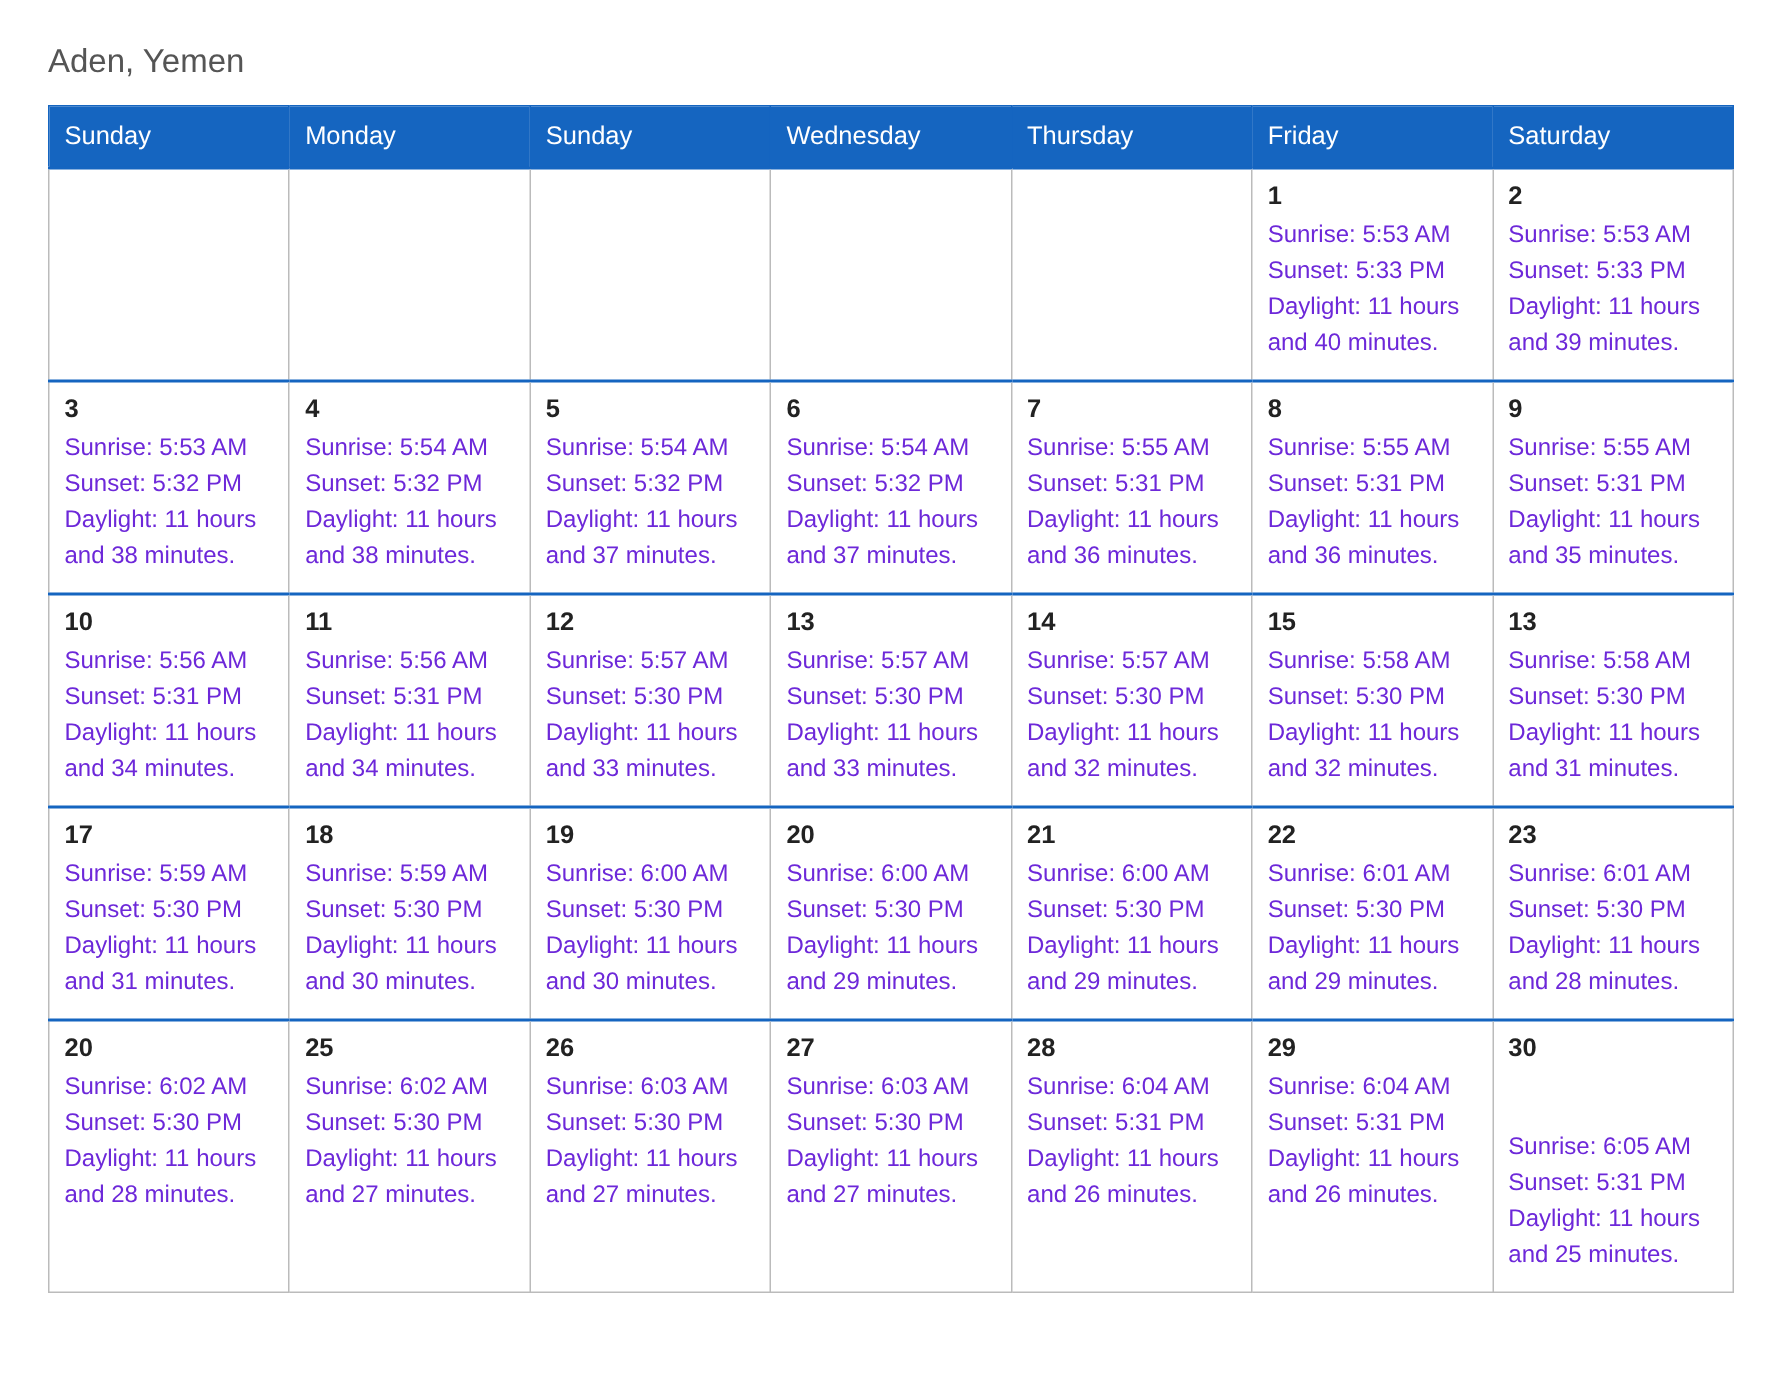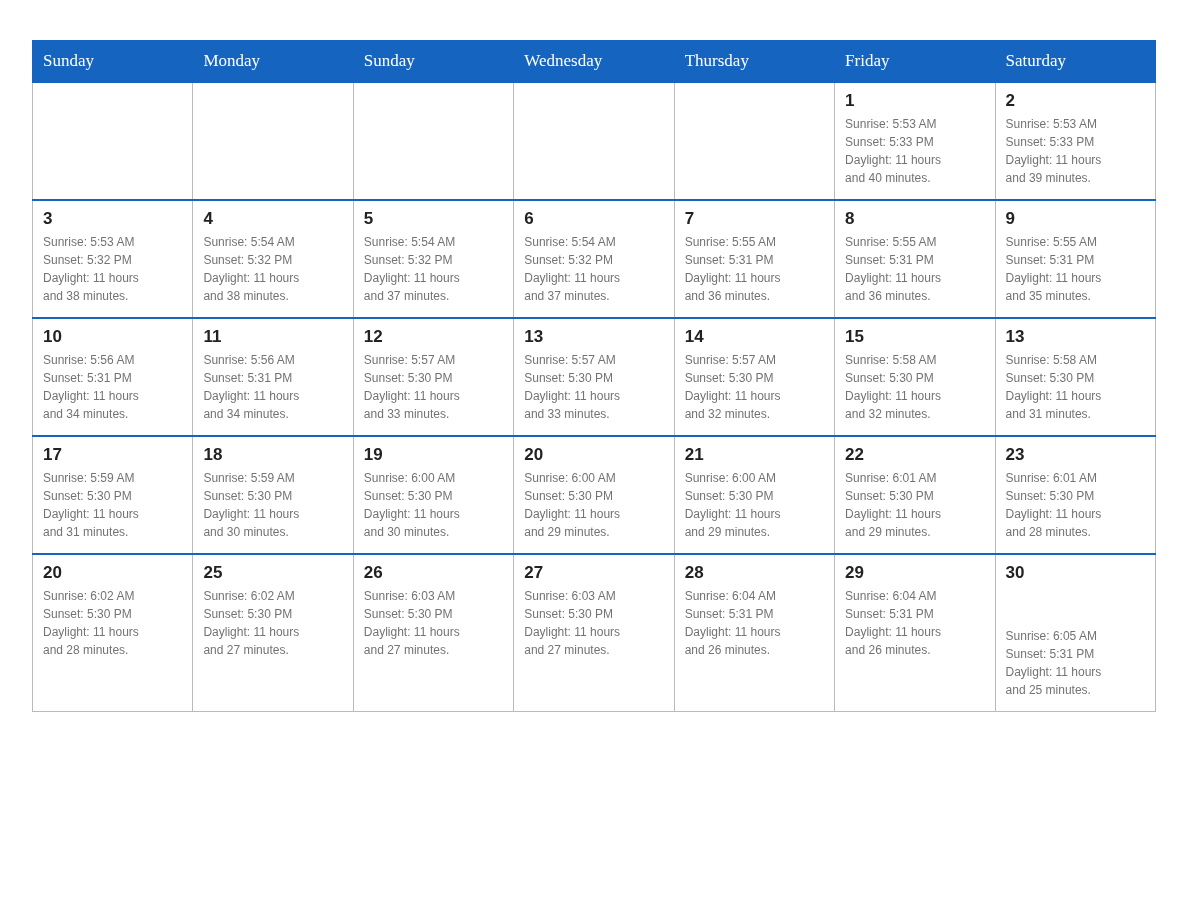--- a/index.html
+++ b/index.html
@@ -37,21 +37,20 @@
       margin-top: 8px;
     }
     .calendar thead tr th {
       background-color: #1565c0;
       color: #fff;
       font-size: 17px;
       font-weight: normal;
       padding: 10px 10px;
       border: 1px solid #1565c0;
       text-align: left;
-      font-family: Liberation Serif, serif;
     }
     .calendar tbody tr {
       vertical-align: top;
     }
     .calendar tbody tr td {
       border: 1px solid #bbb;
       padding: 8px 10px 12px 10px;
       width: 14.28%;
       min-height: 110px;
       height: 110px;
@@ -62,22 +61,22 @@
     .calendar tbody tr + tr td {
       border-top: 2px solid #1565c0;
     }
     .day-number {
       font-size: 17px;
       font-weight: bold;
       color: #222;
       margin-bottom: 4px;
     }
     .day-info {
-      font-size: 12px;
-      color: #737373;
+      font-size: 16px;
+      color: #6d28d9;
       line-height: 1.5;
     }
     .empty-cell {
       background: #fff;
     }
     .logo-wrapper {
       display: flex;
       flex-direction: column;
       align-items: flex-start;
     }
@@ -91,20 +90,21 @@
       color: #1565c0;
       margin-left: 2px;
       margin-top: -4px;
     }
   </style>
 </head>
 <body>
 
 <div class="header">
   <div class="title-area">
+    <div class="calendar-subtitle">Aden, Yemen</div>
   </div>
 </div>
 
 <table class="calendar">
   <thead>
     <tr>
     <th>Sunday</th>
         <th>Monday</th>
         <th>Sunday</th>
         <th>Wednesday</th>

